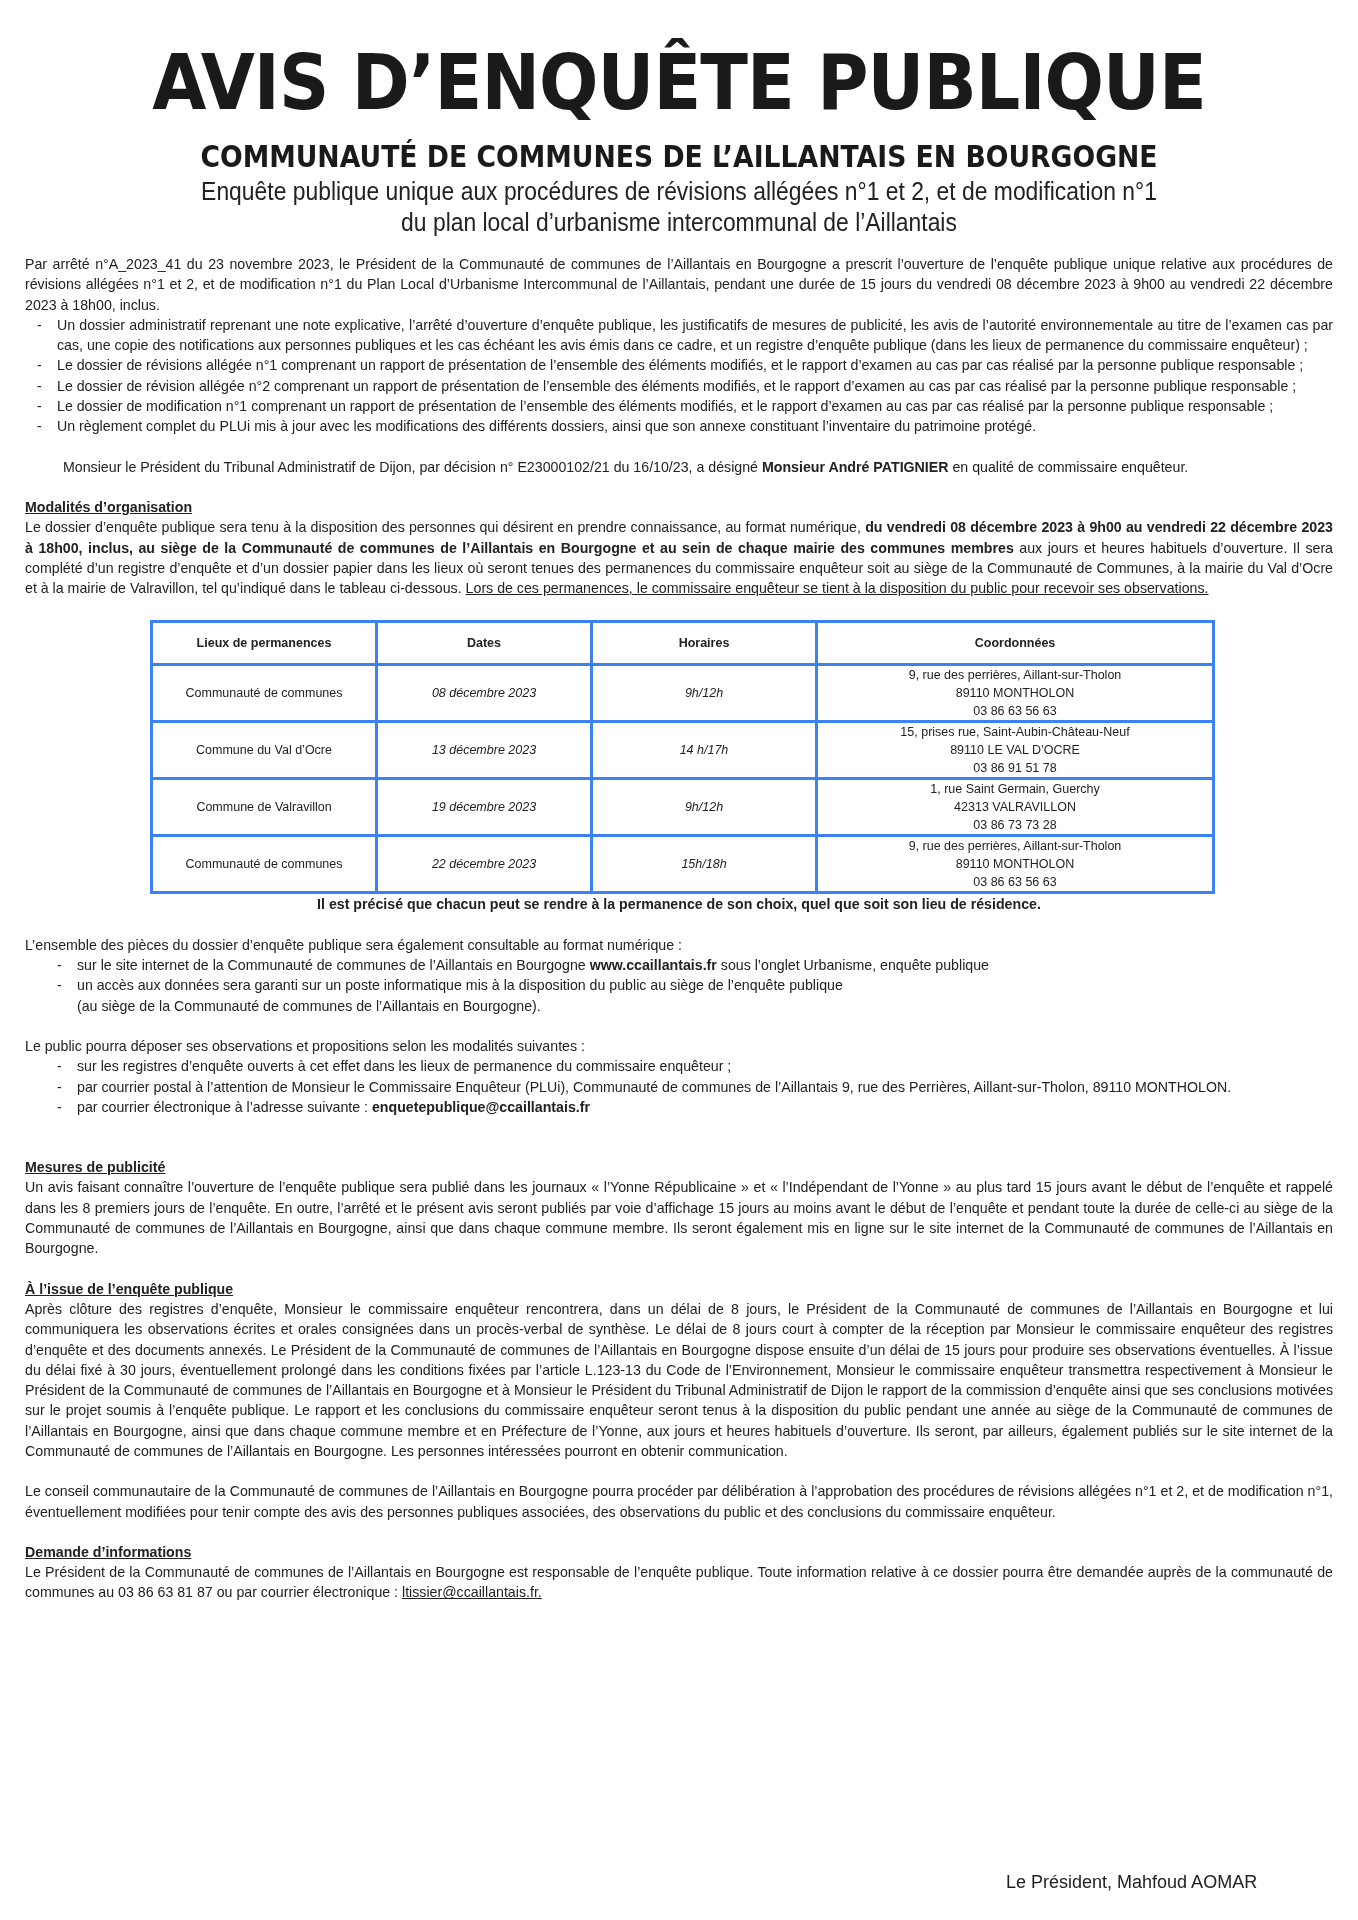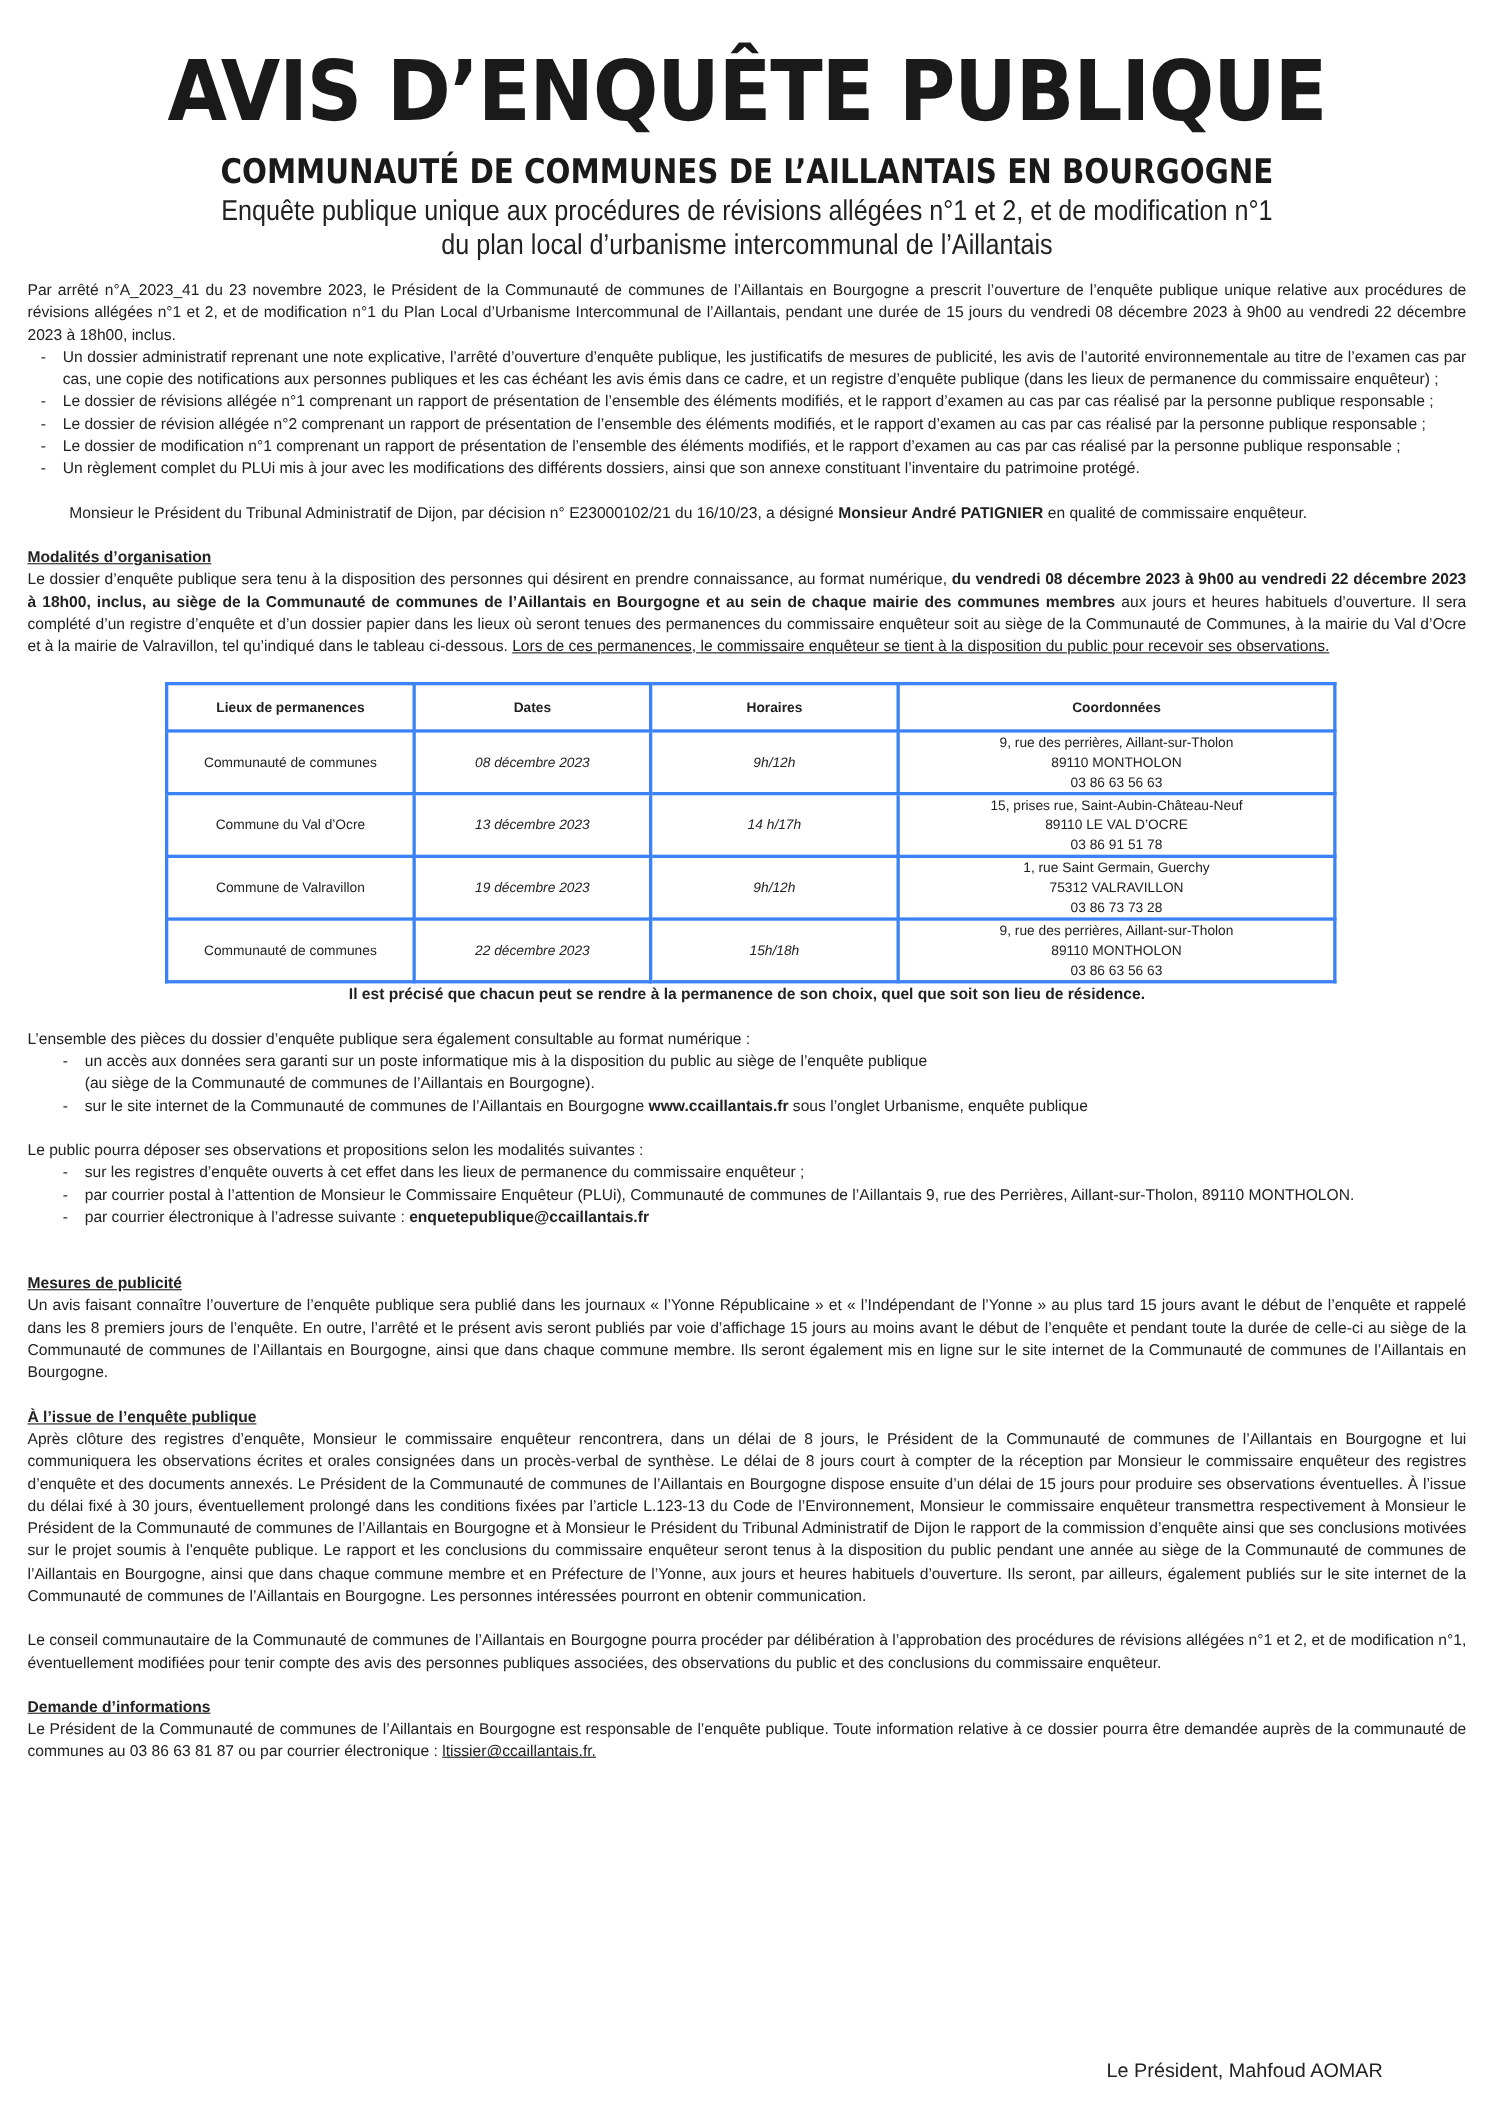--- a/index.html
+++ b/index.html
@@ -112,21 +112,21 @@
               <div>89110 LE VAL D’OCRE</div>
               <div>03 86 91 51 78</div>
             </td>
         </tr>
         <tr>
           <td>Commune de Valravillon</td>
           <td class="it">19 décembre 2023</td>
           <td class="it">9h/12h</td>
           <td>
               <div>1, rue Saint Germain, Guerchy</div>
-              <div>75312 VALRAVILLON</div>
+              <div>42313 VALRAVILLON</div>
               <div>03 86 73 73 28</div>
             </td>
         </tr>
         <tr>
           <td>Communauté de communes</td>
           <td class="it">22 décembre 2023</td>
           <td class="it">15h/18h</td>
           <td>
               <div>9, rue des perrières, Aillant-sur-Tholon</div>
               <div>89110 MONTHOLON</div>
@@ -134,22 +134,22 @@
             </td>
         </tr>
       </tbody>
     </table>
 
     <p class="center-bold">Il est précisé que chacun peut se rendre à la permanence de son choix, quel que soit son lieu de résidence.</p>
     <div class="gap"></div>
 
     <p>L’ensemble des pièces du dossier d’enquête publique sera également consultable au format numérique :</p>
     <ul class="dash2">
+      <li><span>sur le site internet de la Communauté de communes de l’Aillantais en Bourgogne </span><a class="lnk b">www.ccaillantais.fr</a><span> sous l’onglet Urbanisme, enquête publique</span></li>
       <li><span>un accès aux données sera garanti sur un poste informatique mis à la disposition du public au siège de l’enquête publique</span><br><span>(au siège de la Communauté de communes de l’Aillantais en Bourgogne).</span></li>
-      <li><span>sur le site internet de la Communauté de communes de l’Aillantais en Bourgogne </span><a class="lnk b">www.ccaillantais.fr</a><span> sous l’onglet Urbanisme, enquête publique</span></li>
     </ul>
     <div class="gap"></div>
 
     <p>Le public pourra déposer ses observations et propositions selon les modalités suivantes :</p>
     <ul class="dash2">
       <li>sur les registres d’enquête ouverts à cet effet dans les lieux de permanence du commissaire enquêteur ;</li>
       <li>par courrier postal à l’attention  de Monsieur le Commissaire Enquêteur (PLUi), Communauté de communes de l’Aillantais  9, rue des Perrières, Aillant-sur-Tholon, 89110 MONTHOLON.</li>
       <li><span>par courrier électronique à l’adresse suivante : </span><span class="b">enquetepublique@ccaillantais.fr</span></li>
     </ul>
     <div class="gap"></div>

